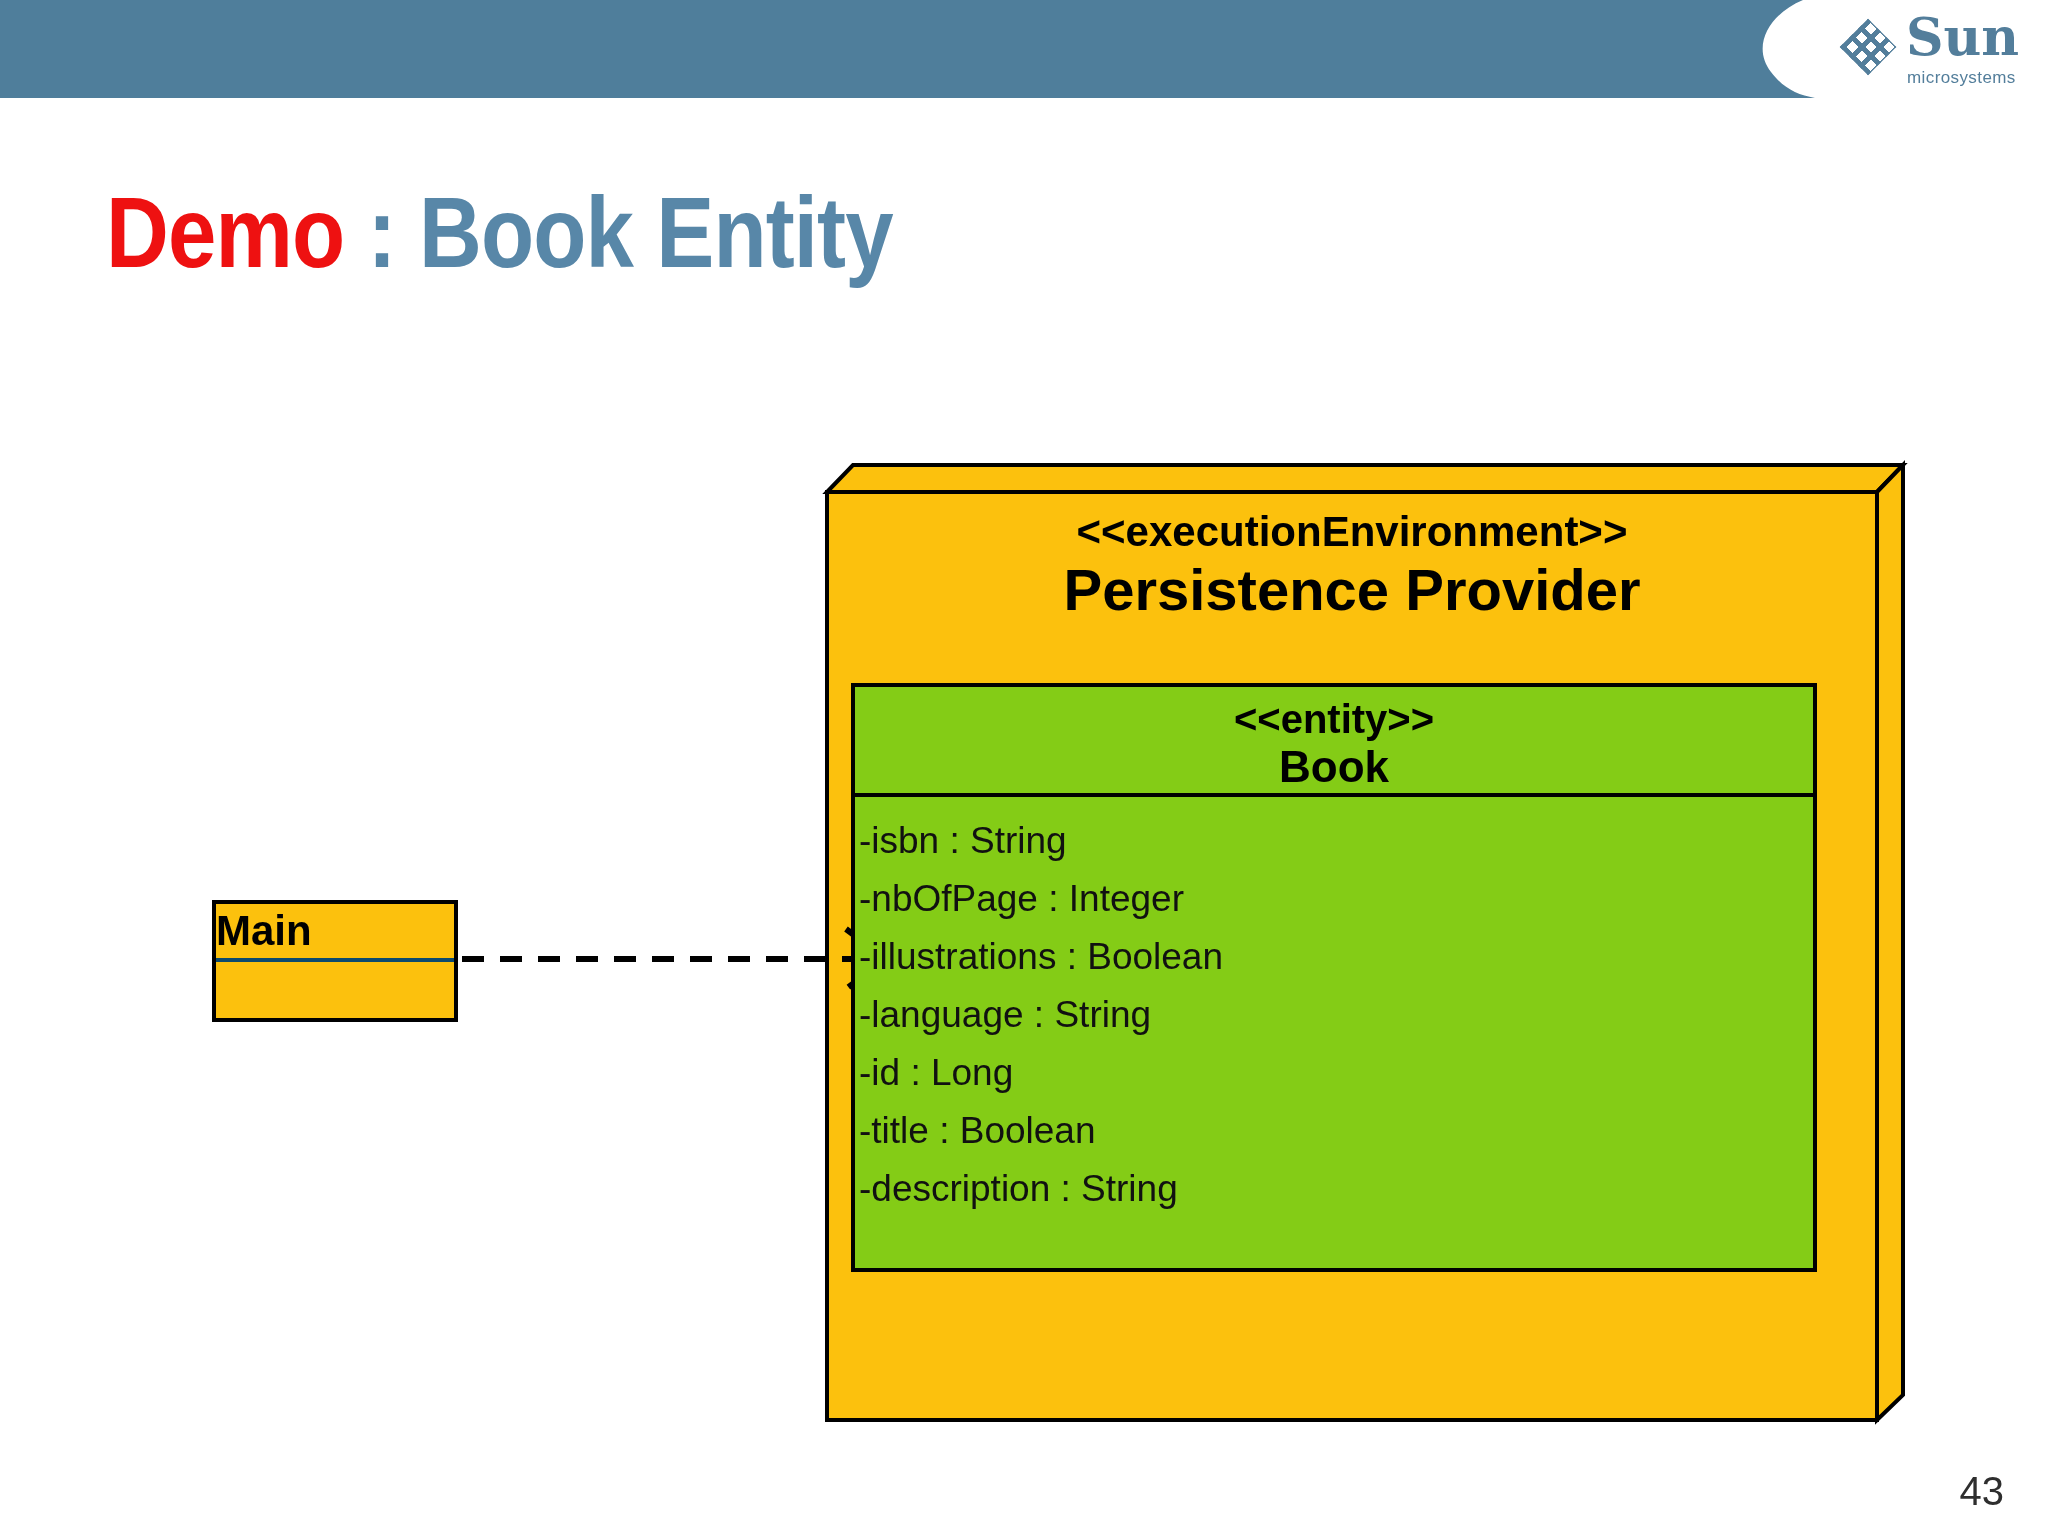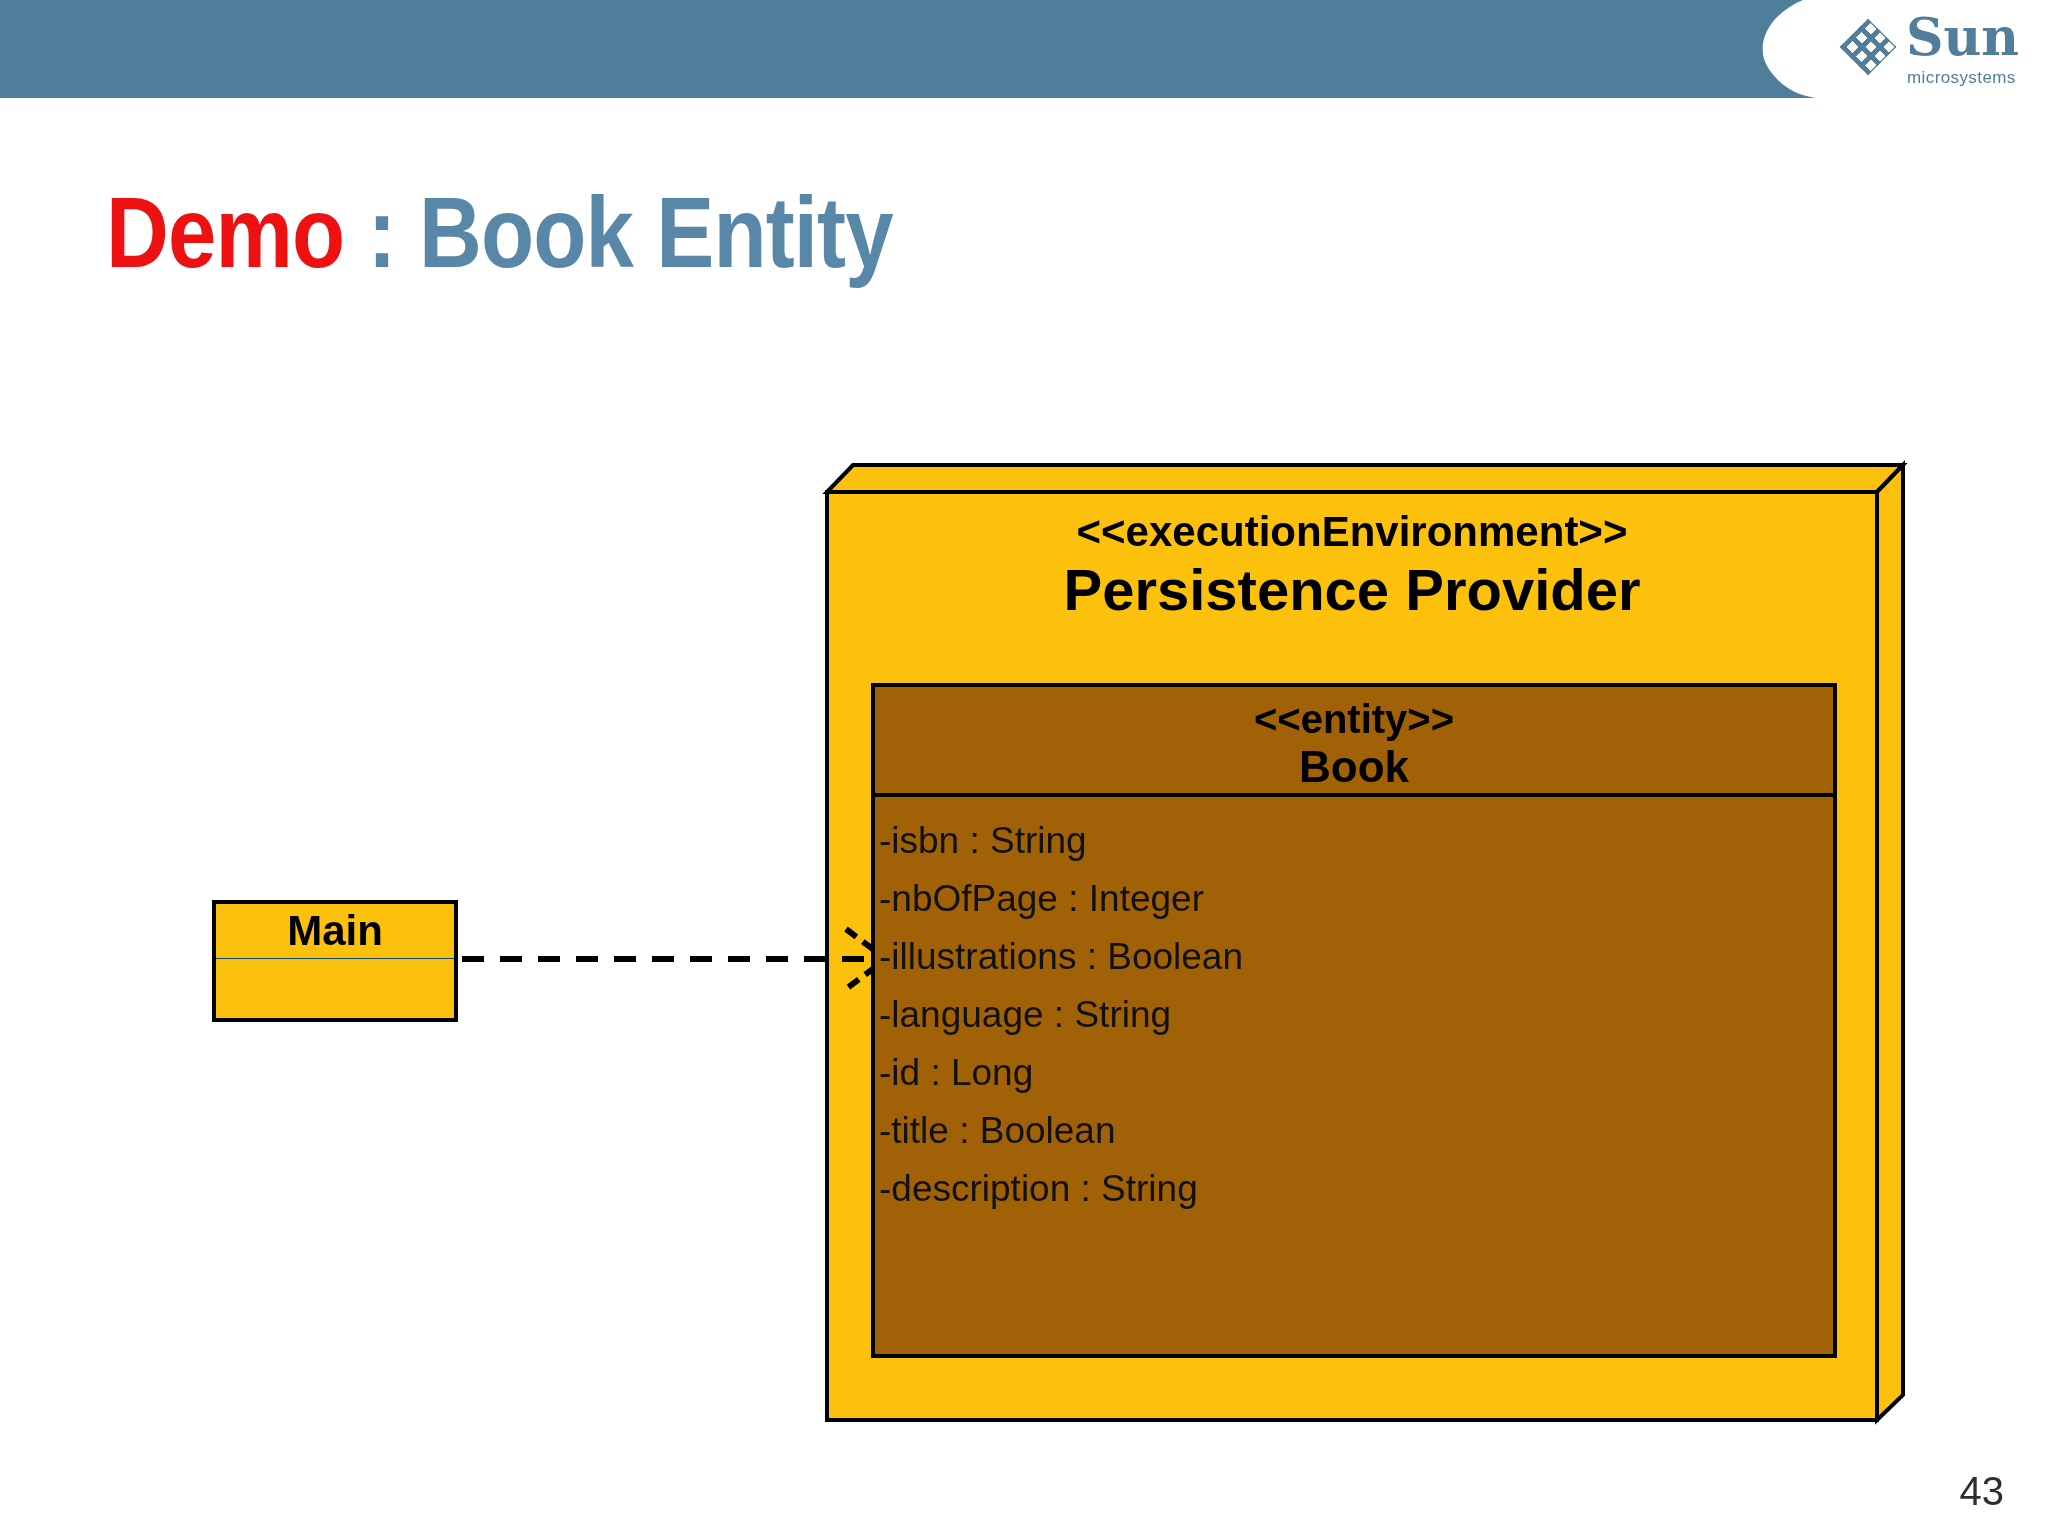--- a/index.html
+++ b/index.html
@@ -28,32 +28,32 @@
     white-space:nowrap;transform:scaleX(.87);transform-origin:0 0;}
   .t-red{color:#EE1111;}
   .t-blue{color:#5887A8;}
 
   
   .diagram-svg{position:absolute;left:0;top:0;pointer-events:none;}
 
   
   .main-box{position:absolute;left:212px;top:900px;width:246px;height:122px;
     background:#FCC10D;border:4px solid #000;box-sizing:border-box;}
-  .main-name{height:54px;border-bottom:1px solid #0c4a6e;
-    font-weight:bold;font-size:42px;line-height:54px;text-align:center;color:#000;}
+  .main-name{height:54px;border-bottom:4px solid #0c4a6e;
+    font-weight:bold;font-size:42px;line-height:54px;text-align:left;color:#000;}
   .main-empty{height:56px;}
 
   
   .node-labels{position:absolute;left:827px;top:508px;width:1050px;text-align:center;color:#000;}
   .node-stereotype{font-weight:bold;font-size:42px;line-height:48px;}
   .node-name{font-weight:bold;font-size:58px;line-height:52px;margin-top:8px;}
 
   
-  .entity-box{position:absolute;left:871px;top:683px;width:966px;height:675px;
-    background:#a16207;border:4px solid #000;box-sizing:border-box;color:#000;}
+  .entity-box{position:absolute;left:851px;top:683px;width:966px;height:589px;
+    background:#84cc16;border:4px solid #000;box-sizing:border-box;color:#000;}
   .entity-header{height:110px;border-bottom:4px solid #000;box-sizing:border-box;
     text-align:center;padding-top:10px;}
   .entity-stereotype{font-weight:bold;font-size:40px;line-height:44px;}
   .entity-name{font-weight:bold;font-size:44px;line-height:52px;}
   .attrs{margin:15px 0 0 0;padding:0 0 0 4px;list-style:none;
     font-size:37px;line-height:58px;color:#111;}
 
   
   .page-number{position:absolute;left:1958px;top:1470px;width:46px;text-align:right;
     font-size:40px;line-height:42px;color:#2e2e2e;}

